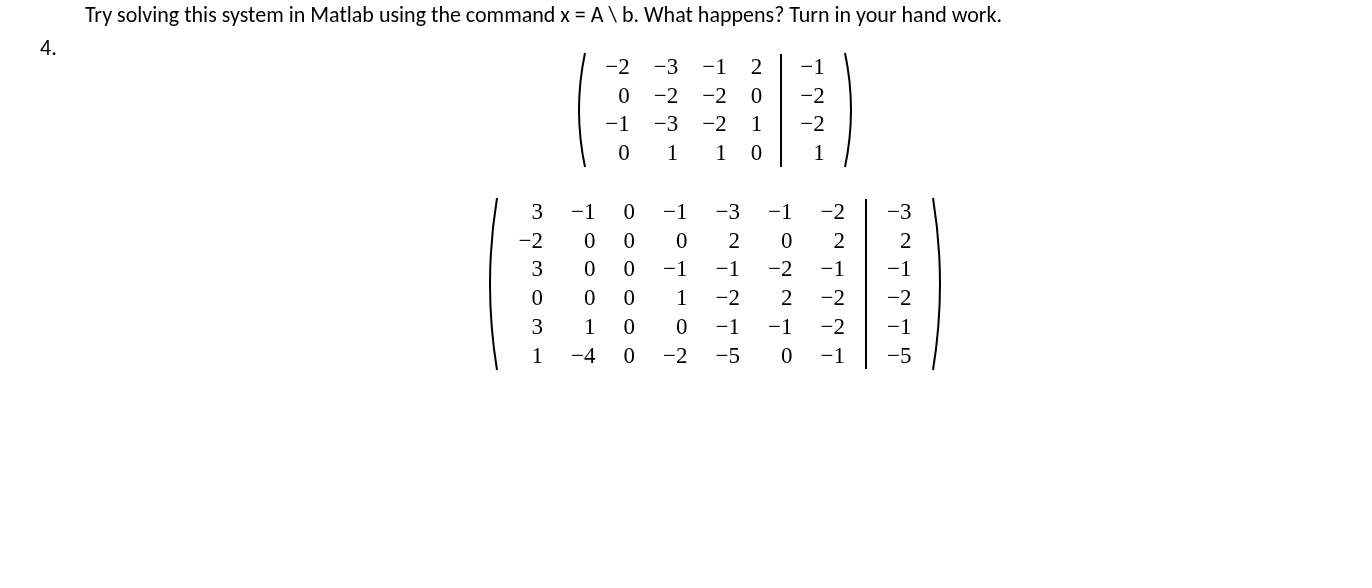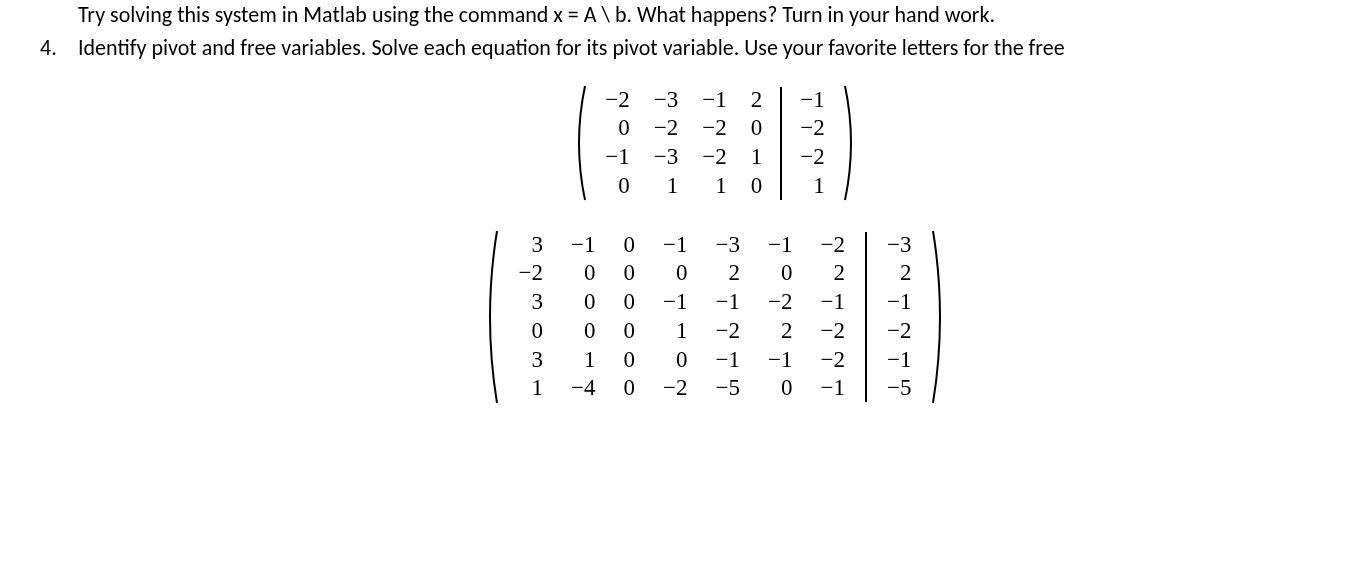--- a/index.html
+++ b/index.html
@@ -17,20 +17,21 @@
       height: 588px;
       padding: 0;
       overflow: hidden;
     }
     .content {
       padding-left: 78px;
       padding-right: 20px;
     }
     .paragraph-line {
       margin-bottom: 2px;
+      margin-left: 7px;
     }
     .numbered-item {
       position: relative;
       padding-left: 0;
     }
     .item-number {
       position: absolute;
       left: -38px;
       top: 0;
     }
@@ -83,21 +84,20 @@
   </style>
 </head>
 <body>
 
 <div class="content">
 
   <div class="paragraph-line">Try solving this system in Matlab using the command x = A \ b. What happens? Turn in your hand work.</div>
 
   <div class="numbered-item">
     <span class="item-number">4.</span>
-    <div class="paragraph-line">Identify pivot and free variables. Solve each equation for its pivot variable. Use your favorite letters for the free</div>
   </div>
 
   <div class="matrix-block">
     <div class="aug-matrix">
       <span class="paren">
         <svg width="16" height="118" viewBox="0 0 16 118">
           <path d="M14 2 Q2 59 14 116" stroke="#000" stroke-width="2" fill="none"></path>
         </svg>
       </span>
       <div class="mcols">

